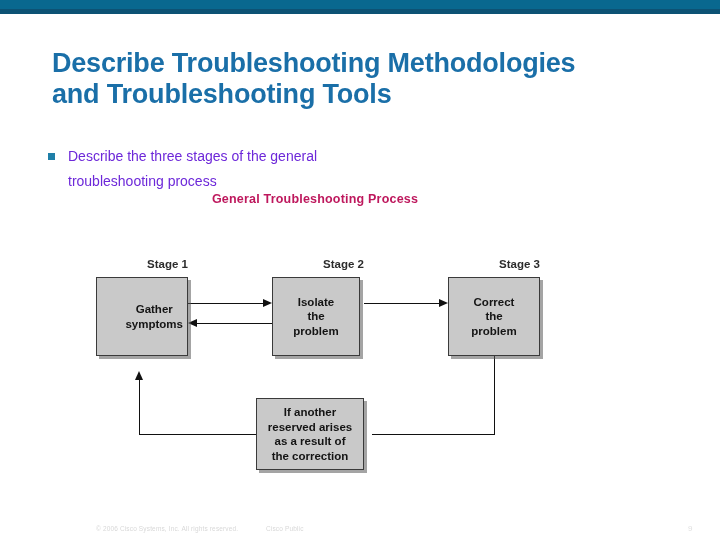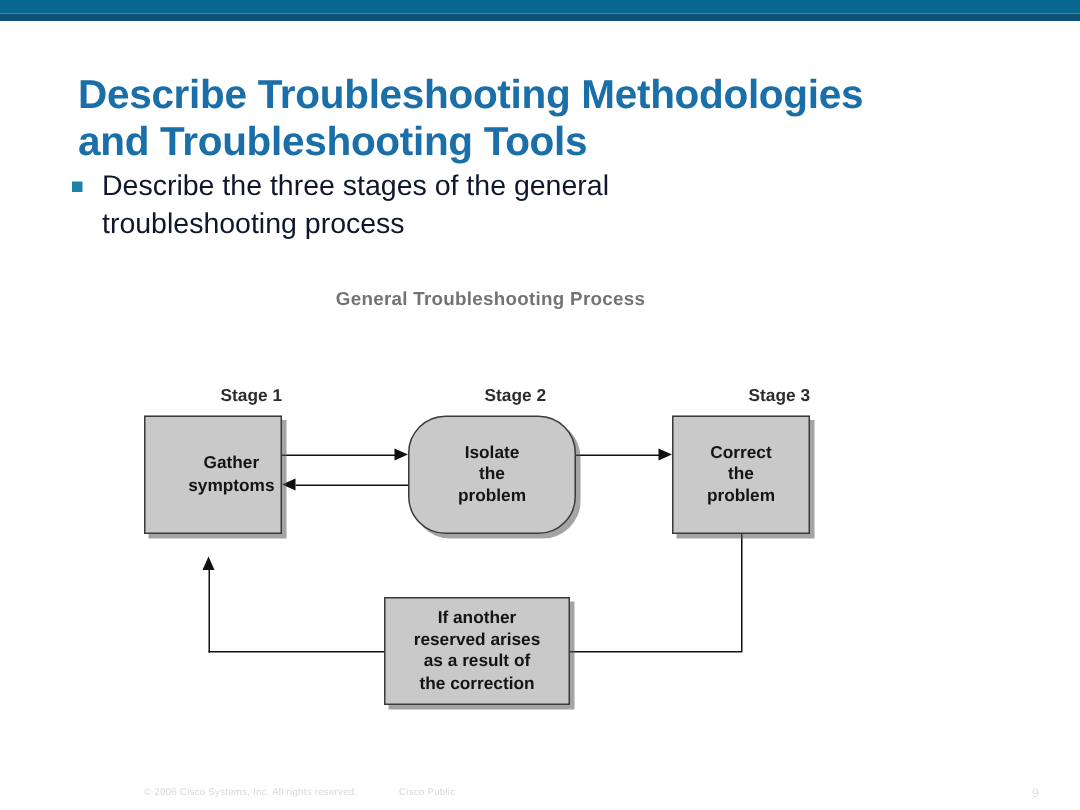--- a/index.html
+++ b/index.html
@@ -58,23 +58,24 @@
   
   #bullet-list {
     position: absolute;
     left: 46px;
     top: 112px;
     width: 620px;
   }
   .bullet-row {
     position: relative;
     padding-left: 22px;
-    color: #0f172a;
-    font-size: 19px;
+    color: #6d28d9;
+    font-size: 14px;
     line-height: 25px;
+    margin-top: 32px;
   }
   .bullet-marker {
     position: absolute;
     left: 2px;
     top: 9px;
     width: 7px;
     height: 7px;
     background: #1f7fa8;
   }
   .bullet-text .l2 { display: block; }
@@ -88,23 +89,22 @@
     height: 320px;
   }
   #diagram-title {
     position: absolute;
     left: 0;
     top: 12px;
     width: 630px;
     text-align: center;
     font-size: 12.5px;
     font-weight: bold;
-    color: #737373;
+    color: #be185d;
     letter-spacing: 0.2px;
-    margin-left: 12px;
   }
 
   
   .proc-box {
     position: absolute;
     background: #c9c9c9;
     border: 1.5px solid #3a3a3a;
     box-shadow: 3px 3px 0 rgba(90,90,90,0.55);
     box-sizing: border-box;
     display: flex;
@@ -229,37 +229,37 @@
   <div class="stage-label" style="left:272px; top:78px; width:92px;">Stage 2</div>
   <div class="stage-label" style="left:448px; top:78px; width:92px;">Stage 3</div>
 
   <div class="proc-box" style="left:96px; top:97px; width:92px; height:79px;justify-content:flex-end;">
     <span class="txt">
       <span>Gather</span>
       <span>symptoms</span>
     </span>
   </div>
 
-  <div class="proc-box" style="left:272px; top:97px; width:112px; height:79px;border-radius:25px;">
+  <div class="proc-box" style="left:272px; top:97px; width:88px; height:79px;">
     <span class="txt">
       <span>Isolate</span>
       <span>the</span>
       <span>problem</span>
     </span>
   </div>
 
   <div class="proc-box" style="left:448px; top:97px; width:92px; height:79px;">
     <span class="txt">
       <span>Correct</span>
       <span>the</span>
       <span>problem</span>
     </span>
   </div>
 
-  <div class="proc-box" style="left:256px; top:218px; width:124px; height:72px;">
+  <div class="proc-box" style="left:256px; top:218px; width:108px; height:72px;">
     <span class="txt">
       <span>If another</span>
       <span>reserved arises</span>
       <span>as a result of</span>
       <span>the correction</span>
     </span>
   </div>
 
   <div class="hline" style="left:188px; top:123px; width:76px;"></div>
   <div class="arrow-head arrow-right" style="left:263px; top:118.5px;"></div>

